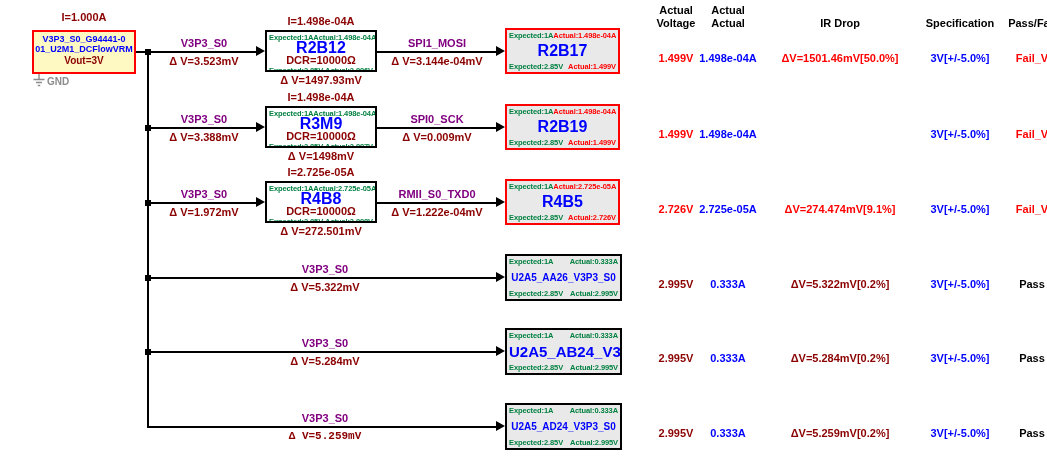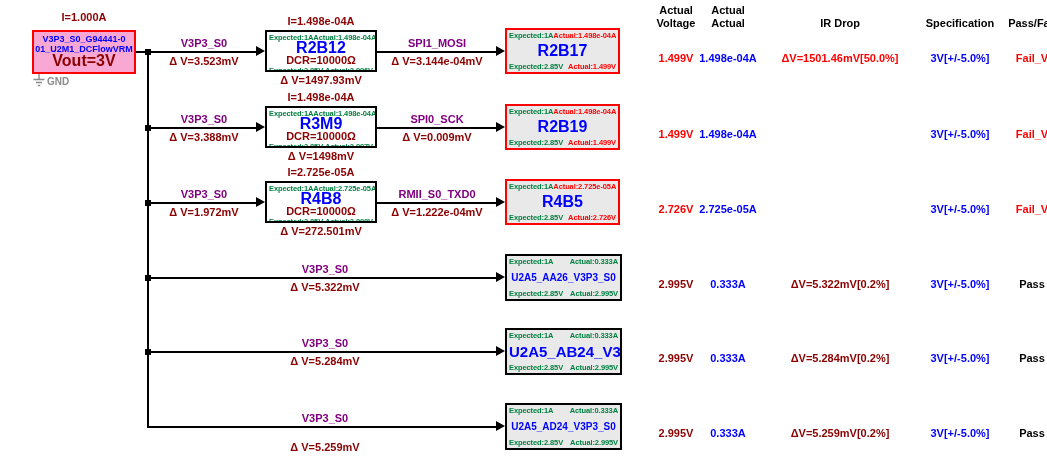--- a/index.html
+++ b/index.html
@@ -19,23 +19,23 @@
   .ebox{position:absolute;box-sizing:border-box;background:#E9E9E9;border:2px solid #000;
         display:flex;flex-direction:column;justify-content:space-between;
         padding:1px 2px;overflow:hidden;}
   .ebox.fail{border-color:#FF0000;}
   .srow{display:flex;justify-content:space-between;font-size:7.5px;line-height:9px;
         letter-spacing:-0.1px;white-space:nowrap;}
   .srow .exp{color:#008040;} .srow .act{color:#008040;} .srow .act.failv{color:#FF0000;}
   .cname{font-size:16px;line-height:12px;color:#0000FF;text-align:center;white-space:nowrap;}
   .dcrtxt{font-size:11px;line-height:12px;color:#8B0000;text-align:center;white-space:nowrap;}
   .srcbox{position:absolute;box-sizing:border-box;left:12px;top:30px;width:104px;height:44px;
-          background:#f9a8d4;border:2px solid #FF0000;text-align:center;padding-top:2px;overflow:hidden;}
+          background:#fef9c3;border:2px solid #FF0000;text-align:center;padding-top:2px;overflow:hidden;}
   .srcname{font-size:9px;line-height:10px;color:#0000FF;white-space:nowrap;}
-  .srcvout{font-size:16px;line-height:13px;color:#8B0000;}
+  .srcvout{font-size:10px;line-height:13px;color:#8B0000;}
   .cell{position:absolute;font-size:11px;line-height:14px;text-align:center;white-space:nowrap;}
   .gndicon{position:absolute;left:12px;top:74px;}
 </style>
 </head>
 <body>
 
 <div id="screen">
 
   <div class="lbl maroon" style="left:12px;top:11px;width:104px;">I=1.000A</div>
   <div class="srcbox">
@@ -187,21 +187,21 @@
       </div>
     <div class="cname" style="font-size:15px;">U2A5_AB24_V3P3_S0</div>
     <div class="srow">
         <span class="exp">Expected:2.85V</span>
         <span class="act">Actual:2.995V</span>
       </div>
   </div>
 
   <div class="hline" style="left:128px;top:426px;width:348px;"></div>
   <div class="lbl purple" style="left:205px;top:412px;width:200px;">V3P3_S0</div>
-  <div class="lbl maroon" style="left:205px;top:441px;width:200px;">Δ V=5.259mV</div>
+  <div class="lbl maroon" style="left:205px;top:430px;width:200px;font-family:Liberation Mono, monospace;">Δ V=5.259mV</div>
   <div class="arrow" style="left:476px;top:421px;"></div>
   <div class="ebox" style="left:485px;top:403px;width:117px;height:47px;">
     <div class="srow">
         <span class="exp">Expected:1A</span>
         <span class="act">Actual:0.333A</span>
       </div>
     <div class="cname" style="font-size:10px;">U2A5_AD24_V3P3_S0</div>
     <div class="srow">
         <span class="exp">Expected:2.85V</span>
         <span class="act">Actual:2.995V</span>
@@ -222,20 +222,21 @@
   <div class="cell blue" style="left:872px;top:51px;width:136px;">3V[+/-5.0%]</div>
   <div class="cell red" style="left:964px;top:51px;width:96px;">Fail_V</div>
 
   <div class="cell red" style="left:608px;top:127px;width:96px;">1.499V</div>
   <div class="cell blue" style="left:656px;top:127px;width:104px;">1.498e-04A</div>
   <div class="cell blue" style="left:872px;top:127px;width:136px;">3V[+/-5.0%]</div>
   <div class="cell red" style="left:964px;top:127px;width:96px;">Fail_V</div>
 
   <div class="cell red" style="left:608px;top:202px;width:96px;">2.726V</div>
   <div class="cell blue" style="left:656px;top:202px;width:104px;">2.725e-05A</div>
+  <div class="cell red" style="left:728px;top:202px;width:184px;">ΔV=274.474mV[9.1%]</div>
   <div class="cell blue" style="left:872px;top:202px;width:136px;">3V[+/-5.0%]</div>
   <div class="cell red" style="left:964px;top:202px;width:96px;">Fail_V</div>
 
   <div class="cell maroon" style="left:608px;top:277px;width:96px;">2.995V</div>
   <div class="cell blue" style="left:656px;top:277px;width:104px;">0.333A</div>
   <div class="cell maroon" style="left:728px;top:277px;width:184px;">ΔV=5.322mV[0.2%]</div>
   <div class="cell blue" style="left:872px;top:277px;width:136px;">3V[+/-5.0%]</div>
   <div class="cell blk" style="left:964px;top:277px;width:96px;">Pass</div>
 
   <div class="cell maroon" style="left:608px;top:351px;width:96px;">2.995V</div>

